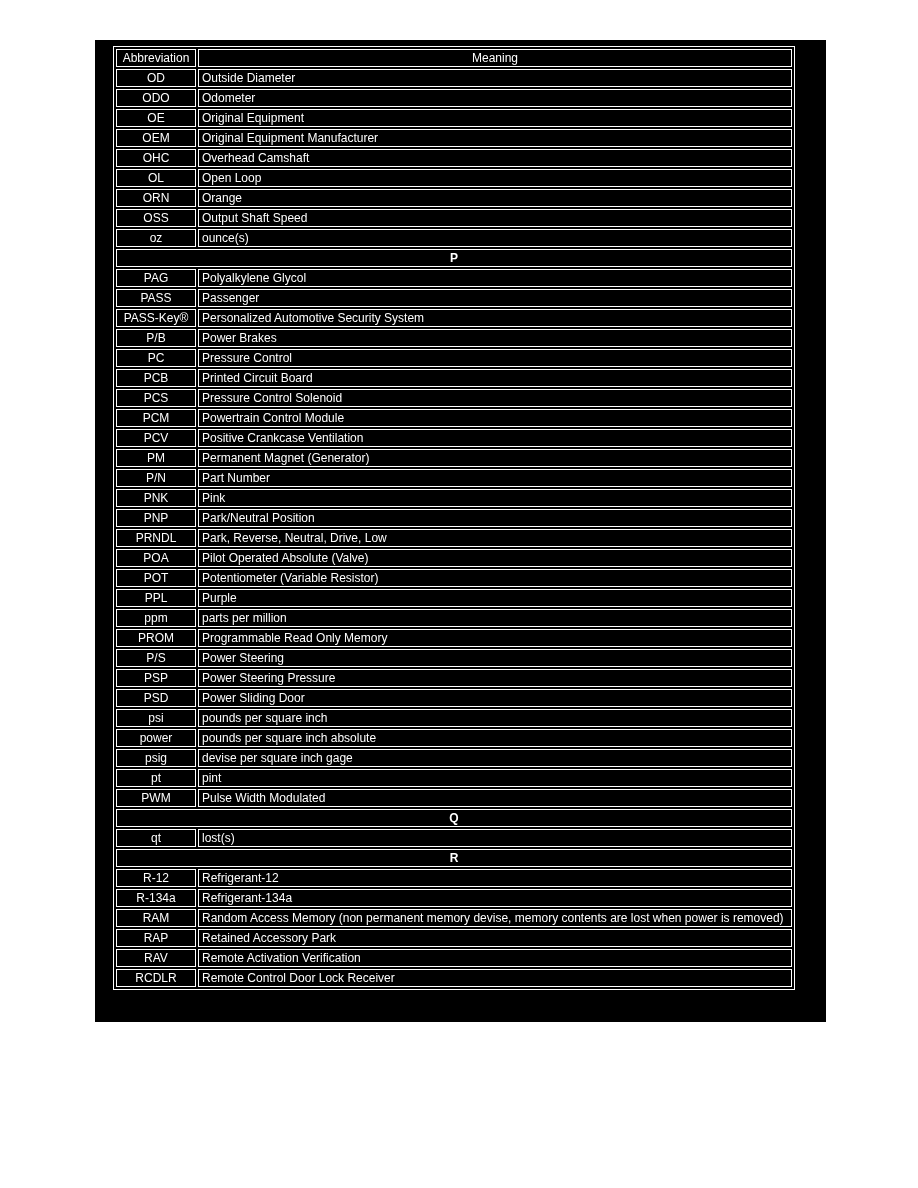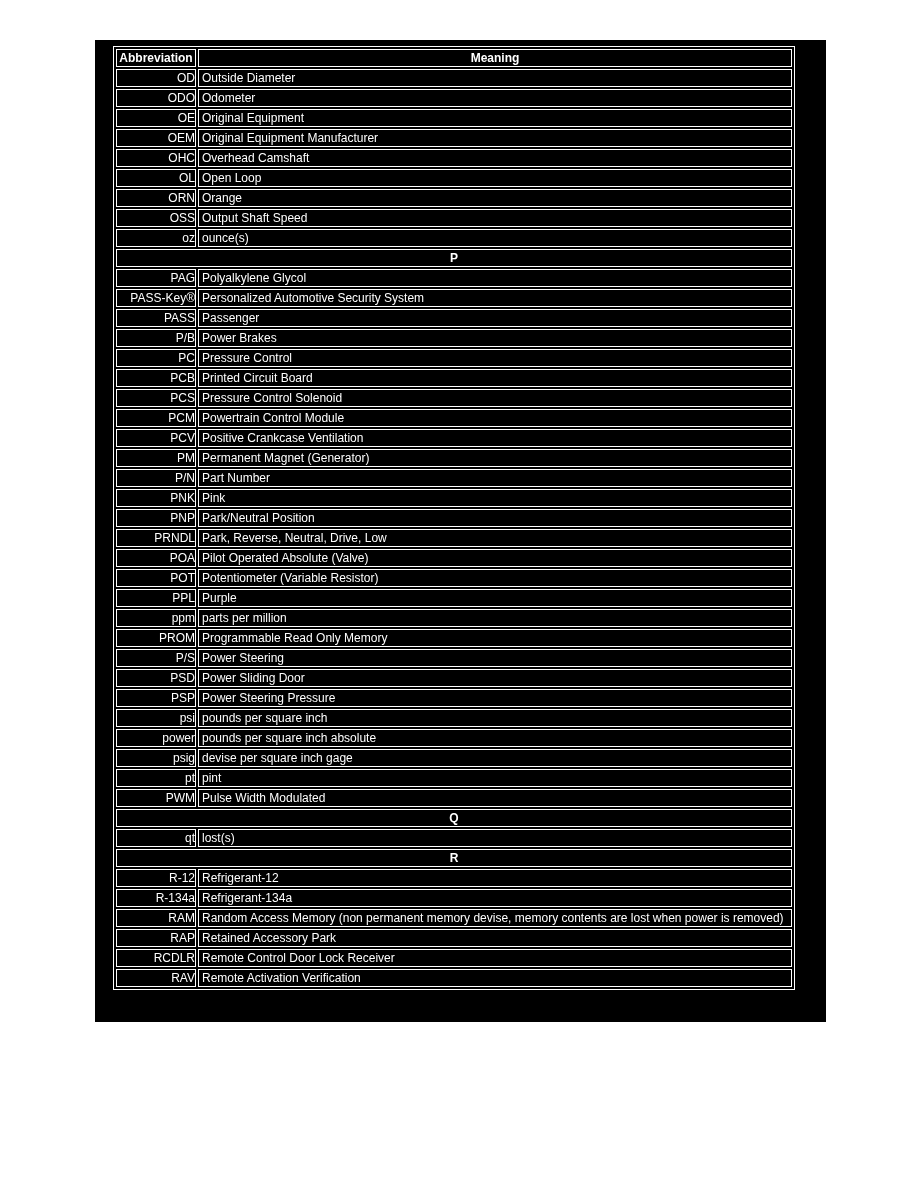--- a/index.html
+++ b/index.html
@@ -39,25 +39,25 @@
     color: #ffffff;
     font-size: 12px;
     line-height: 16px;
     height: 16px;
     padding: 0;
     overflow: hidden;
     white-space: nowrap;
     background: #000000;
   }
   .abbr-table th {
-    font-weight: bold;
+    font-weight: normal;
     text-align: center;
   }
   .abbr-cell {
-    text-align: right;
+    text-align: center;
   }
   .meaning-cell {
     text-align: left;
     padding: 0 3px !important;
   }
   .section-cell {
     text-align: center;
     font-weight: bold;
   }
 </style>
@@ -115,28 +115,28 @@
             <td class="meaning-cell">ounce(s)</td>
           </tr>
           <tr>
             <td colspan="2" class="section-cell">P</td>
           </tr>
           <tr>
             <td class="abbr-cell">PAG</td>
             <td class="meaning-cell">Polyalkylene Glycol</td>
           </tr>
           <tr>
+            <td class="abbr-cell">PASS</td>
+            <td class="meaning-cell">Passenger</td>
+          </tr>
+          <tr>
             <td class="abbr-cell">PASS-Key®</td>
             <td class="meaning-cell">Personalized Automotive Security System</td>
           </tr>
           <tr>
-            <td class="abbr-cell">PASS</td>
-            <td class="meaning-cell">Passenger</td>
-          </tr>
-          <tr>
             <td class="abbr-cell">P/B</td>
             <td class="meaning-cell">Power Brakes</td>
           </tr>
           <tr>
             <td class="abbr-cell">PC</td>
             <td class="meaning-cell">Pressure Control</td>
           </tr>
           <tr>
             <td class="abbr-cell">PCB</td>
             <td class="meaning-cell">Printed Circuit Board</td>
@@ -191,28 +191,28 @@
           </tr>
           <tr>
             <td class="abbr-cell">PROM</td>
             <td class="meaning-cell">Programmable Read Only Memory</td>
           </tr>
           <tr>
             <td class="abbr-cell">P/S</td>
             <td class="meaning-cell">Power Steering</td>
           </tr>
           <tr>
+            <td class="abbr-cell">PSP</td>
+            <td class="meaning-cell">Power Steering Pressure</td>
+          </tr>
+          <tr>
             <td class="abbr-cell">PSD</td>
             <td class="meaning-cell">Power Sliding Door</td>
           </tr>
           <tr>
-            <td class="abbr-cell">PSP</td>
-            <td class="meaning-cell">Power Steering Pressure</td>
-          </tr>
-          <tr>
             <td class="abbr-cell">psi</td>
             <td class="meaning-cell">pounds per square inch</td>
           </tr>
           <tr>
             <td class="abbr-cell">power</td>
             <td class="meaning-cell">pounds per square inch absolute</td>
           </tr>
           <tr>
             <td class="abbr-cell">psig</td>
             <td class="meaning-cell">devise per square inch gage</td>
@@ -245,23 +245,23 @@
           </tr>
           <tr>
             <td class="abbr-cell">RAM</td>
             <td class="meaning-cell">Random Access Memory (non permanent memory devise, memory contents are lost when power is removed)</td>
           </tr>
           <tr>
             <td class="abbr-cell">RAP</td>
             <td class="meaning-cell">Retained Accessory Park</td>
           </tr>
           <tr>
+            <td class="abbr-cell">RAV</td>
+            <td class="meaning-cell">Remote Activation Verification</td>
+          </tr>
+          <tr>
             <td class="abbr-cell">RCDLR</td>
             <td class="meaning-cell">Remote Control Door Lock Receiver</td>
-          </tr>
-          <tr>
-            <td class="abbr-cell">RAV</td>
-            <td class="meaning-cell">Remote Activation Verification</td>
           </tr>
         </tbody>
     </table>
   </div>
 </div>
 
 </body></html>

